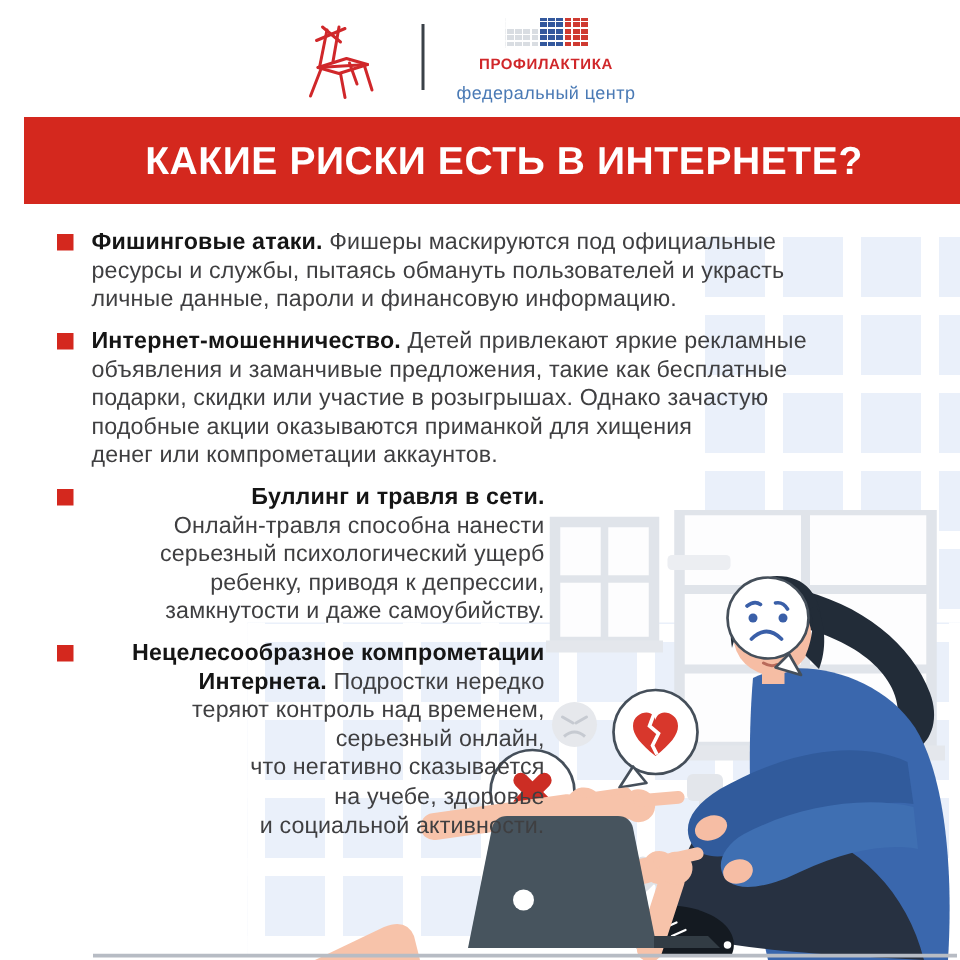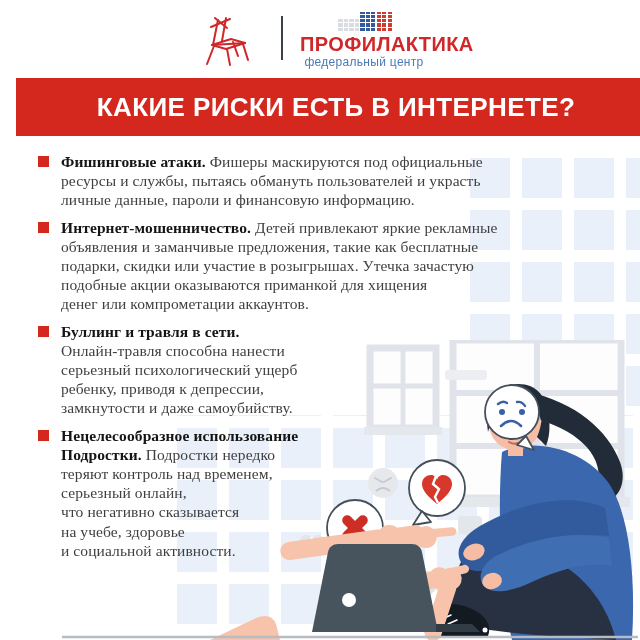--- a/index.html
+++ b/index.html
@@ -14,45 +14,45 @@
   .pixel-grid{width:55px;height:20px;margin:0 auto 3px auto;
     background-color:transparent;
     background-image:
       linear-gradient(#ffffff,#ffffff),
       repeating-linear-gradient(90deg,#ffffff 0 1px, rgba(0,0,0,0) 1px 5.5px),
       repeating-linear-gradient(0deg,#ffffff 0 1px, rgba(0,0,0,0) 1px 4.3px),
       linear-gradient(90deg,#d9dde2 0 40%, #33589d 40% 72%, #cf3a31 72% 100%);
     background-size:22px 7px,100% 100%,100% 100%,100% 100%;
     background-position:0 0;
     background-repeat:no-repeat,repeat,repeat,repeat;}
-  .brand-title{font-size:20px;font-weight:bold;color:#d0272a;letter-spacing:.4px;line-height:18px;}
+  .brand-title{font-size:10px;font-weight:bold;color:#d0272a;letter-spacing:.4px;line-height:18px;}
   .brand-subtitle{font-size:12px;color:#4a7ab5;letter-spacing:.3px;margin-top:2px;}
 
   
   .banner{position:absolute;left:16px;top:78px;width:640px;height:58px;background:#d4281e;
     display:flex;align-items:center;justify-content:center;}
   .banner h1{margin:0;color:#ffffff;font-size:26px;font-weight:bold;letter-spacing:.4px;}
 
   
   .bg-grid{position:absolute;z-index:1;
     background-color:#eaf0fa;
     background-image:
       repeating-linear-gradient(0deg,#ffffff 0 12px, rgba(0,0,0,0) 12px 52px),
       repeating-linear-gradient(90deg,#ffffff 0 12px, rgba(0,0,0,0) 12px 52px);}
   .bg-grid.top-right{left:458px;top:152px;width:182px;height:266px;}
   .bg-grid.bottom{left:165px;top:415px;width:475px;height:221px;}
 
   
   .risks{position:absolute;z-index:3;left:38px;top:152px;width:524px;
     list-style:none;margin:0;padding:0;}
   .risk{position:relative;padding-left:23px;margin-bottom:8px;}
-  .risk p{margin:0;font-size:15.5px;line-height:19.2px;color:#3f3f41;letter-spacing:.1px;font-family:Liberation Serif, serif;}
+  .risk p{margin:0;font-size:15.5px;line-height:19.2px;color:#3f3f41;letter-spacing:.1px;}
   .risk b{color:#151515;}
   .risk .body{white-space:pre-line;}
-  .risk.narrow{max-width:302px;}
+  .risk.narrow{max-width:302px;text-align:right;}
   .bullet{position:absolute;left:0;top:4px;width:11px;height:11px;background:#d4281e;}
 
   
   .illustration{position:absolute;z-index:2;left:60px;top:340px;width:580px;height:300px;}
 </style>
 </head>
 <body>
 
 <div class="poster">
 
@@ -204,35 +204,35 @@
     <li class="risk">
       <span class="bullet"></span>
       <p><b>Фишинговые атаки.</b> <span class="body">Фишеры маскируются под официальные
 ресурсы и службы, пытаясь обмануть пользователей и украсть
 личные данные, пароли и финансовую информацию.</span></p>
     </li>
     <li class="risk">
       <span class="bullet"></span>
       <p><b>Интернет-мошенничество.</b> <span class="body">Детей привлекают яркие рекламные
 объявления и заманчивые предложения, такие как бесплатные
-подарки, скидки или участие в розыгрышах. Утечка зачастую
+подарки, скидки или участие в розыгрышах. Однако зачастую
 подобные акции оказываются приманкой для хищения
 денег или компрометации аккаунтов.</span></p>
     </li>
     <li class="risk narrow">
       <span class="bullet"></span>
       <p><b>Буллинг и травля в сети.</b><span class="body">
 Онлайн-травля способна нанести
 серьезный психологический ущерб
 ребенку, приводя к депрессии,
 замкнутости и даже самоубийству.</span></p>
     </li>
     <li class="risk narrow">
       <span class="bullet"></span>
-      <p><b>Нецелесообразное использование Подростки.</b> <span class="body">Подростки нередко
+      <p><b>Нецелесообразное компрометации Интернета.</b> <span class="body">Подростки нередко
 теряют контроль над временем,
 серьезный онлайн,
 что негативно сказывается
 на учебе, здоровье
 и социальной активности.</span></p>
     </li>
   </ul>
 
 </div>
 

